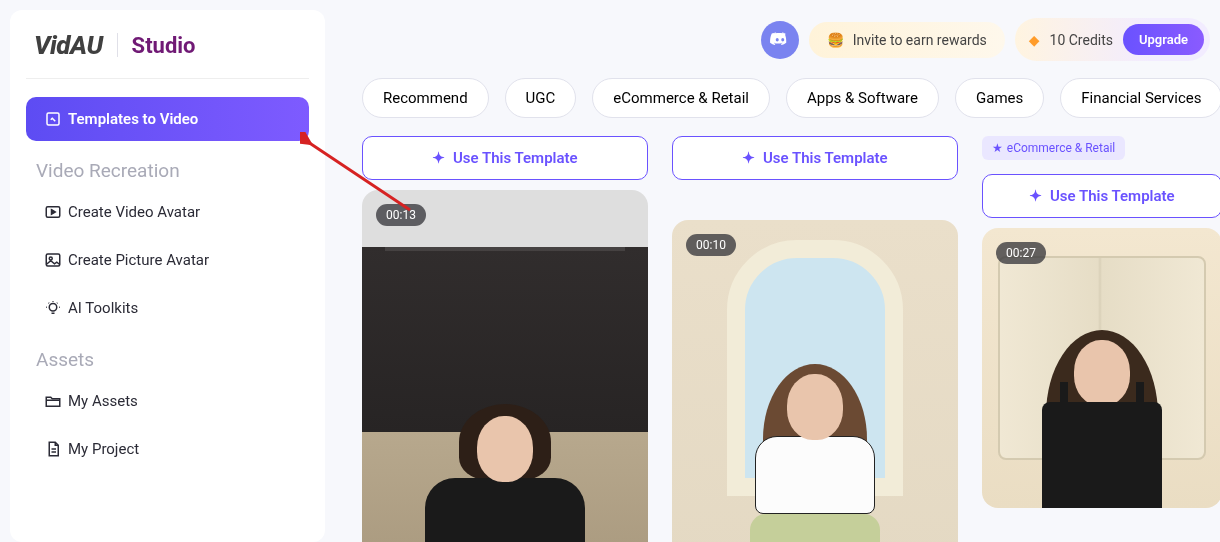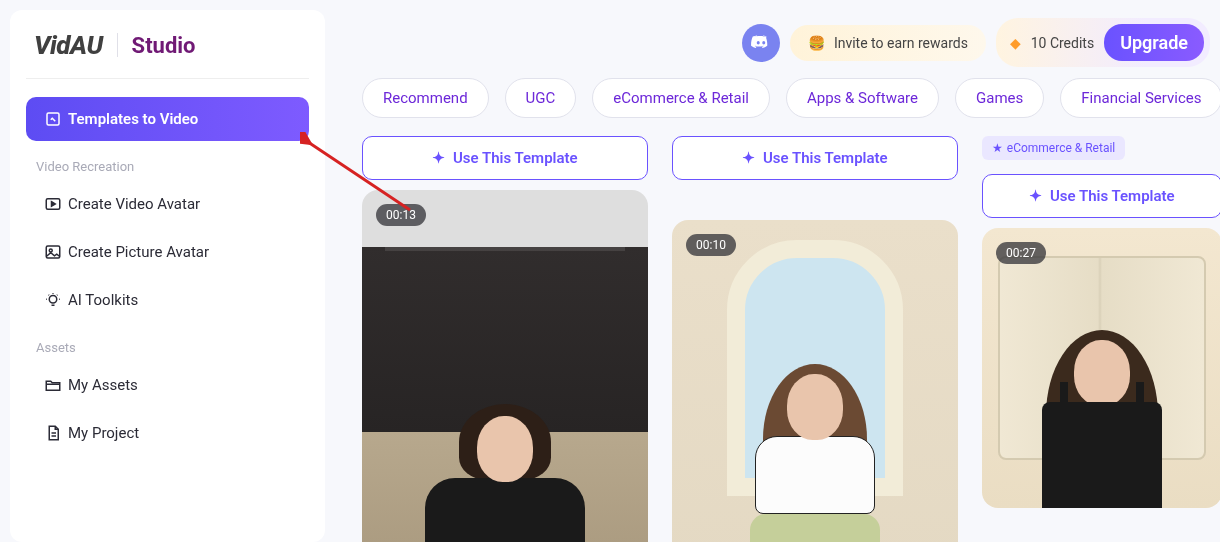--- a/index.html
+++ b/index.html
@@ -59,21 +59,21 @@
       margin-bottom: 4px;
     }
     .nav-item.active {
       background: linear-gradient(90deg, #5d4cf3 0%, #7e5bff 100%);
       color: #fff;
       font-weight: 600;
     }
     .nav-item .icon { width: 18px; height: 18px; flex-shrink: 0; }
     .section-label {
       color: #a9aab7;
-      font-size: 13px;
+      font-size: 19px;
       padding: 14px 10px 8px;
     }
     .main {
       position: absolute;
       left: 340px;
       top: 0;
       right: 0;
       height: 542px;
     }
     .topbar {
@@ -111,38 +111,38 @@
       gap: 10px;
       font-size: 14px;
       color: #444;
       cursor: pointer;
     }
     .upgrade-btn {
       background: linear-gradient(90deg, #6a52ff 0%, #8a5bff 100%);
       color: #fff;
       border-radius: 18px;
       padding: 8px 16px;
-      font-size: 18px;
+      font-size: 13px;
       font-weight: 600;
       cursor: pointer;
     }
     .tabs-row {
       position: absolute;
       top: 78px;
       left: 22px;
       display: flex;
       gap: 16px;
     }
     .tab-pill {
       border: 1px solid #e1e2ec;
       background: #fff;
       border-radius: 22px;
       padding: 10px 20px;
       font-size: 15px;
-      color: #6d28d9;
+      color: #000000;
       cursor: pointer;
       white-space: nowrap;
     }
     .templates-row {
       position: absolute;
       top: 136px;
       left: 22px;
       display: flex;
       gap: 24px;
     }

